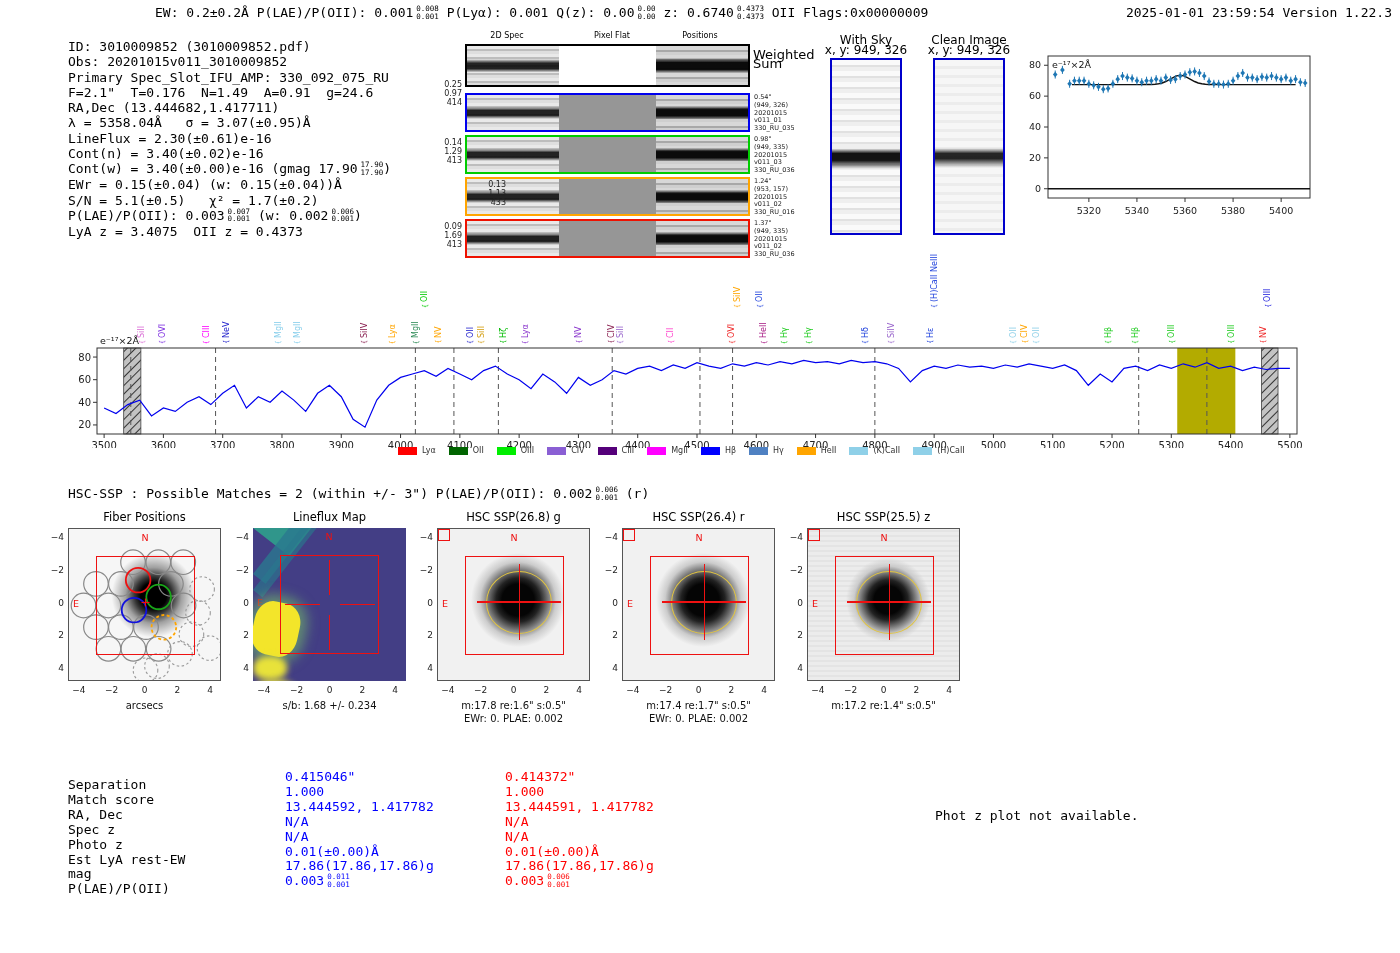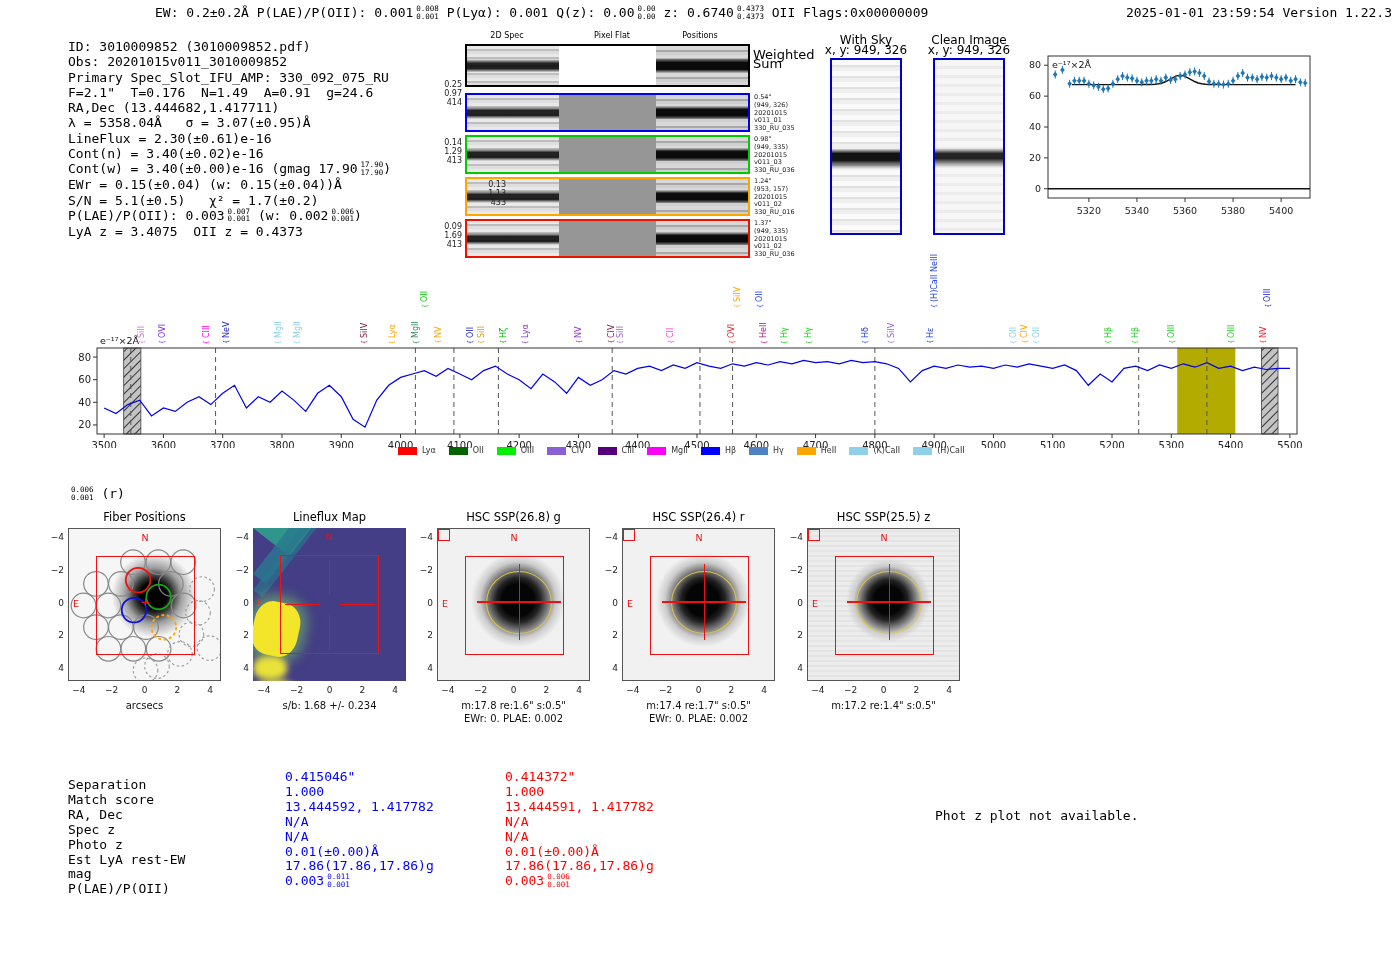--- a/index.html
+++ b/index.html
@@ -572,21 +572,21 @@
     <div class="leg-item">
       <div class="leg-sw" style="background: rgb(143, 208, 232);"></div>
       <div class="leg-tx">(K)CaII</div>
     </div>
     <div class="leg-item">
       <div class="leg-sw" style="background: rgb(143, 208, 232);"></div>
       <div class="leg-tx">(H)CaII</div>
     </div>
   </div>
 
-<div class="abs" id="hsc-line" style="left:68px;top:486px;font-size:13px;white-space:nowrap;"><span class="fr">
+<div class="abs" id="hsc-line" style="left:68px;top:486px;font-size:13px;white-space:nowrap;"><span>HSC-SSP : Possible Matches = 2 (within +/- 3")  P(LAE)/P(OII): 0.002</span><span class="fr">
       <span>0.006</span>
       <span>0.001</span>
     </span><span> (r)</span></div>
 
 <div class="abs" id="cutouts" style="left:0;top:0;">
     <div class="cutTitle" style="left: 56px; top: 510px; width: 177px;">Fiber Positions</div>
     <div class="sq" style="left: 68px; top: 528px; background: radial-gradient(circle at 56% 44%, rgb(0, 0, 0) 0px, rgb(0, 0, 0) 13px, rgba(0, 0, 0, 0.78) 19px, rgba(0, 0, 0, 0.35) 28px, rgba(0, 0, 0, 0) 42px), rgb(246, 246, 246);">
       <div class="compass" style="left: 72.5px; top: 3px;">N</div>
       <div class="compass" style="left: 4px; top: 68.5px;">E</div>
       <svg width="153" height="153" style="position:absolute;left:0;top:0;">

